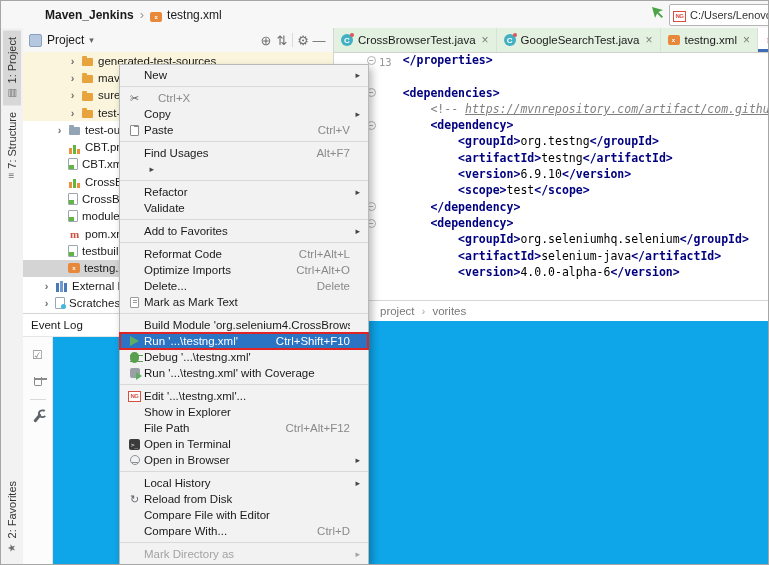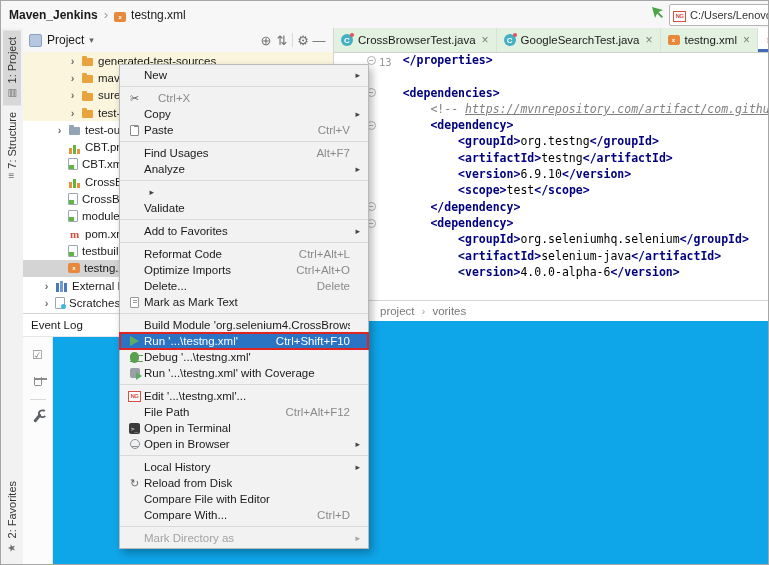--- a/index.html
+++ b/index.html
@@ -3,21 +3,21 @@
 <meta charset="utf-8">
 <style>
   html,body{margin:0;padding:0;background:#e8e8e8;}
   #app{position:relative;width:769px;height:565px;box-sizing:border-box;border:1px solid #a6a6a6;
        background:#f4f4f4;font-family:"Liberation Sans",sans-serif;overflow:hidden;
        -webkit-font-smoothing:antialiased;color:#1a1a1a;}
   
   .titlebar{position:absolute;left:0;top:0;right:0;height:27px;background:#f7f7f7;
             border-bottom:1px solid #e4e4e4;display:flex;align-items:center;padding-left:8px;gap:5px;
             font-size:12px;}
-  .tb-proj{font-weight:bold;color:#1a1a1a;}
+  .tb-proj{font-weight:bold;color:#1a1a1a;margin-left:36px;}
   .tb-chev{color:#9a9a9a;font-size:13px;margin:0 1px;}
   .tb-file{color:#1a1a1a;}
   .runlast{position:absolute;left:651px;top:6px;width:11px;height:11px;background:#4da348;
            clip-path:polygon(0 0,100% 28%,58% 46%,100% 88%,88% 100%,46% 58%,28% 100%);}
   .runcombo{position:absolute;left:668px;top:3px;width:110px;height:20px;background:#fff;
             border:1px solid #b3b3b3;border-radius:2px;display:flex;align-items:center;gap:4px;
             padding-left:3px;font-size:11px;color:#333;overflow:hidden;white-space:nowrap;}
   
   .lstripe{position:absolute;left:0;top:27px;bottom:0;width:22px;background:#f2f2f2;
            border-right:1px solid #dcdcdc;}
@@ -376,26 +376,26 @@
       </div>
       <div class="msep"></div>
       <div class="mi">
         <span class="mic"></span>
         <span class="mlabel">Find <u>U</u>sages</span>
         <span class="mshort">Alt+F7</span>
         <span class="msub"></span>
       </div>
       <div class="mi">
         <span class="mic"></span>
-        <span class="mlabel">Analy<u>z</u>e</span>
-        <span class="msub">▸</span>
-      </div>
-      <div class="msep"></div>
-      <div class="mi">
-        <span class="mic"></span>
+        <span class="msub">▸</span>
+      </div>
+      <div class="msep"></div>
+      <div class="mi">
+        <span class="mic"></span>
+        <span class="mlabel"><u>R</u>efactor</span>
         <span class="msub">▸</span>
       </div>
       <div class="mi">
         <span class="mic"></span>
         <span class="mlabel"><u>V</u>alidate</span>
         <span class="msub"></span>
       </div>
       <div class="msep"></div>
       <div class="mi">
         <span class="mic"></span>
@@ -470,20 +470,25 @@
       <div class="msep"></div>
       <div class="mi">
         <span class="mic">
           <span class="ic ng">NG</span>
         </span>
         <span class="mlabel">Edit '...\testng.xml'...</span>
         <span class="msub"></span>
       </div>
       <div class="mi">
         <span class="mic"></span>
+        <span class="mlabel">Show in Explorer</span>
+        <span class="msub"></span>
+      </div>
+      <div class="mi">
+        <span class="mic"></span>
         <span class="mlabel">File <u>P</u>ath</span>
         <span class="mshort">Ctrl+Alt+F12</span>
         <span class="msub"></span>
       </div>
       <div class="mi">
         <span class="mic">
           <span class="ic term">&gt;_</span>
         </span>
         <span class="mlabel">Open in Terminal</span>
         <span class="msub"></span>

